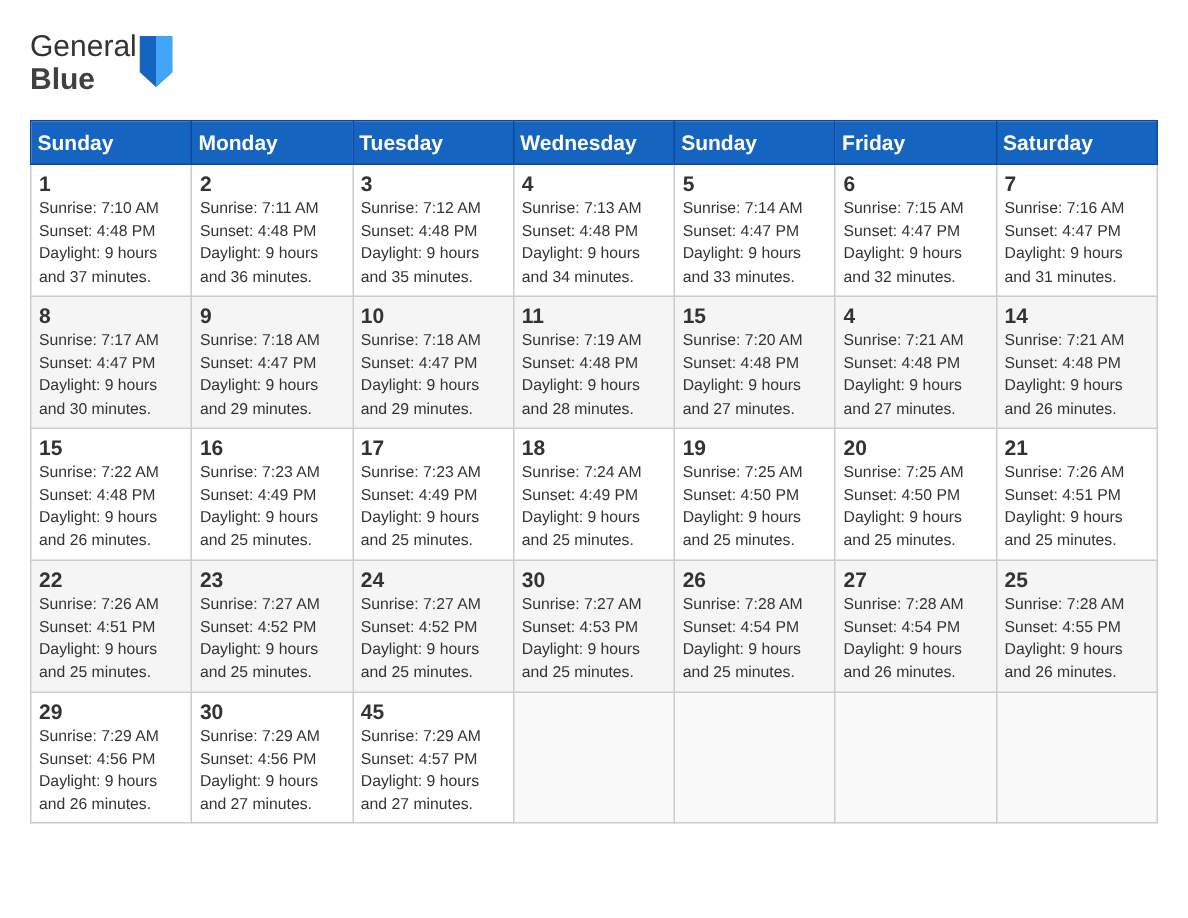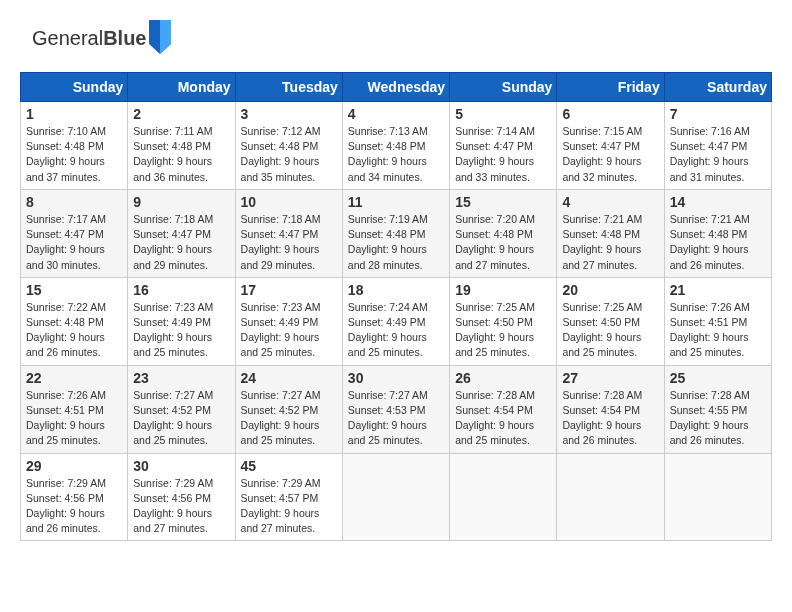--- a/index.html
+++ b/index.html
@@ -33,21 +33,21 @@
       color: #555;
     }
     .calendar {
       width: 100%;
       border-collapse: collapse;
       table-layout: fixed;
     }
     .calendar th {
       background-color: #1565c0;
       color: #fff;
-      text-align: right;
+      text-align: left;
       padding: 6px 4px;
       font-size: 14px;
       font-weight: bold;
       border: 1px solid #0d47a1;
     }
     .calendar td {
       border: 1px solid #ccc;
       vertical-align: top;
       padding: 4px 5px;
       font-size: 11px;
@@ -72,21 +72,21 @@
     .empty-cell {
       background: #f9f9f9 !important;
     }
   </style>
 </head>
 <body>
 
 <div class="header">
   <div class="logo">
   <div style="display:flex;align-items:center;">
-    <div style="display:flex;flex-direction:row;line-height:1.1;margin-left:12px;">
+    <div style="display:flex;flex-direction:column;line-height:1.1;">
       <span style="font-size:20px;color:#333;font-weight:normal;">General</span>
       <span style="font-size:20px;color:#404040;font-weight:bold;">Blue</span>
     </div>
     <svg width="22" height="36" viewBox="0 0 22 36" style="margin-left:2px;">
       <polygon points="0,0 22,0 22,24 11,34 0,24" fill="#1565c0"></polygon>
       <polygon points="11,0 22,0 22,24 11,34" fill="#42a5f5"></polygon>
     </svg>
   </div>
 </div>
   <div class="title-block">

